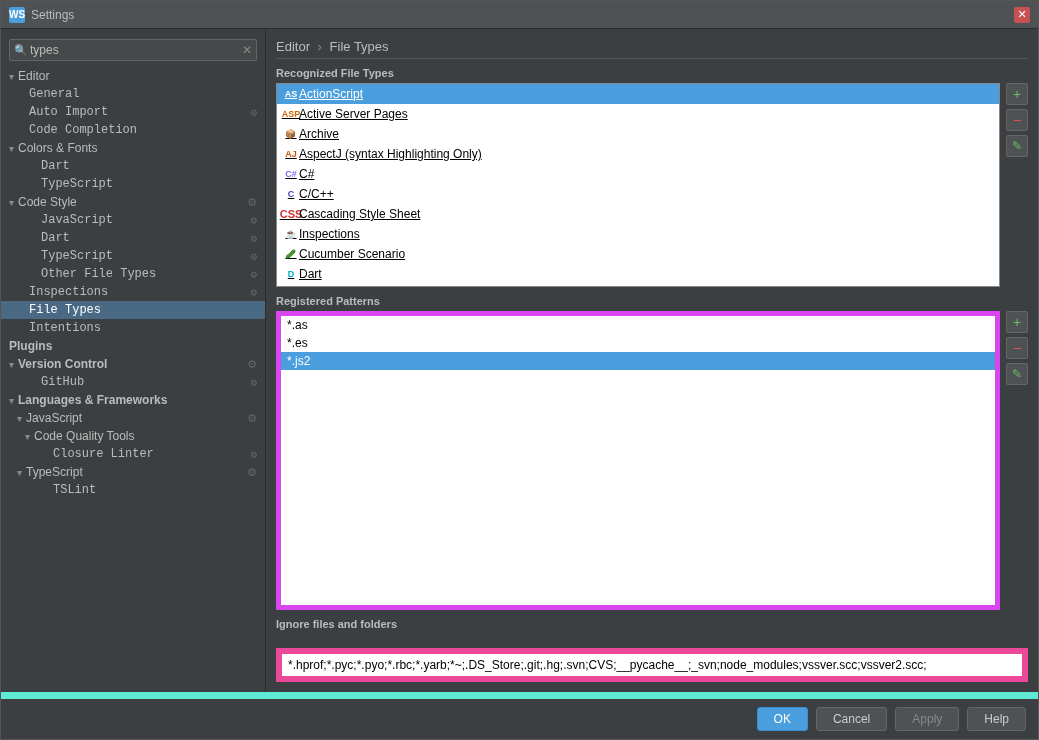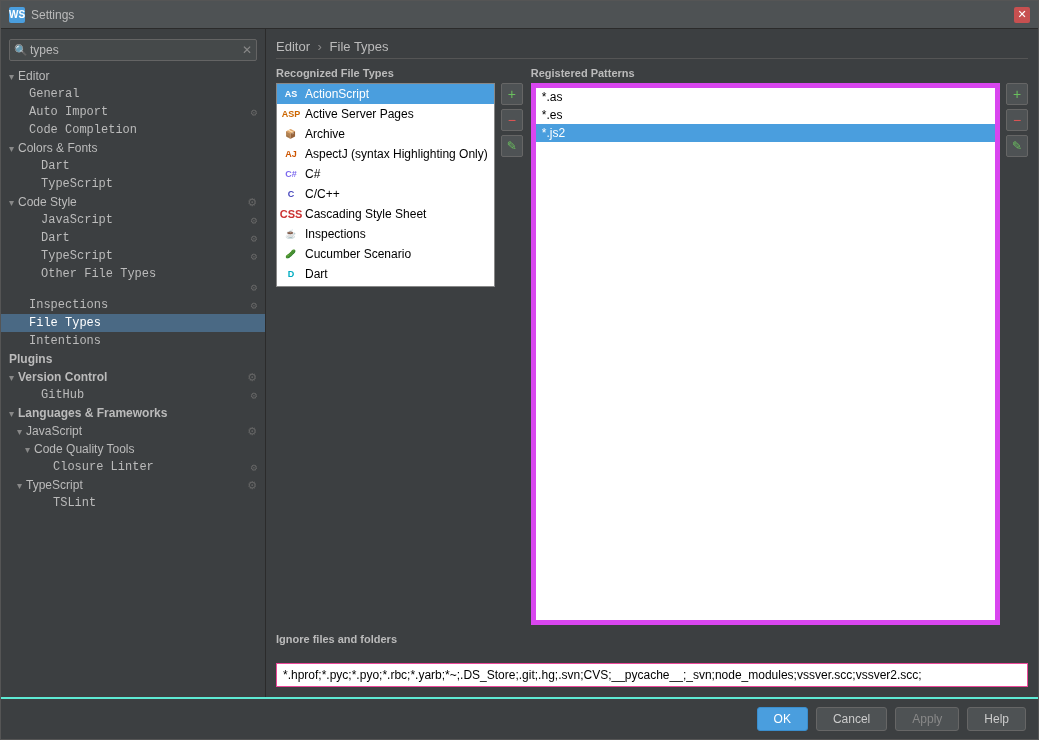--- a/index.html
+++ b/index.html
@@ -190,21 +190,21 @@
       min-height: 0;
     }
 
     .file-type-item {
       display: flex;
       align-items: center;
       padding: 2px 6px;
       cursor: pointer;
       color: #000;
       font-size: 12px;
-      gap: 6px;
+      text-decoration: underline;
     }
 
     .file-type-item.selected {
       background: #4a9ede;
       color: white;
     }
 
     .file-icon {
       width: 16px;
       height: 16px;
@@ -271,31 +271,31 @@
     }
 
     .ignore-section {
       display: flex;
       flex-direction: column;
       gap: 14px;
     }
 
     .ignore-input {
       background: #ffffff;
-      border: 1px solid #ec4899;
+      border: 6px solid #ec4899;
       padding: 4px 6px;
       font-size: 12px;
       color: #000;
       outline: none;
       width: 100%;
     }
 
     .bottom-bar {
       background: #3c3f41;
-      border-top: 2px solid #5eead4;
+      border-top: 7px solid #5eead4;
       padding: 8px 12px;
       display: flex;
       justify-content: flex-end;
       gap: 8px;
     }
 
     .btn {
       padding: 4px 16px;
       font-size: 12px;
       cursor: pointer;
@@ -311,20 +311,21 @@
       color: white;
     }
 
     .btn.disabled {
       color: #888;
       cursor: default;
     }
 
     .two-panels {
       display: flex;
+      flex-direction: column;
       flex: 1;
       gap: 8px;
       min-height: 0;
     }
 
     .top-section {
       display: flex;
       flex-direction: column;
       height: 220px;
       flex-shrink: 0;
@@ -405,21 +406,21 @@
       <div class="sidebar-item indented2" style="display:flex;align-items:center;">
         <span style="flex:1;">Dart</span>
         <span class="sidebar-gear">⚙</span>
       </div>
 
       <div class="sidebar-item indented2" style="display:flex;align-items:center;">
         <span style="flex:1;">TypeScript</span>
         <span class="sidebar-gear">⚙</span>
       </div>
 
-      <div class="sidebar-item indented2" style="display:flex;align-items:flex-start;flex-direction:column;">
+      <div class="sidebar-item indented2" style="display:flex;align-items:flex-end;">
         <span style="flex:1;">Other File Types</span>
         <span class="sidebar-gear">⚙</span>
       </div>
 
       <div class="sidebar-item indented" style="display:flex;align-items:center;">
         <span style="flex:1;">Inspections</span>
         <span class="sidebar-gear">⚙</span>
       </div>
 
 

